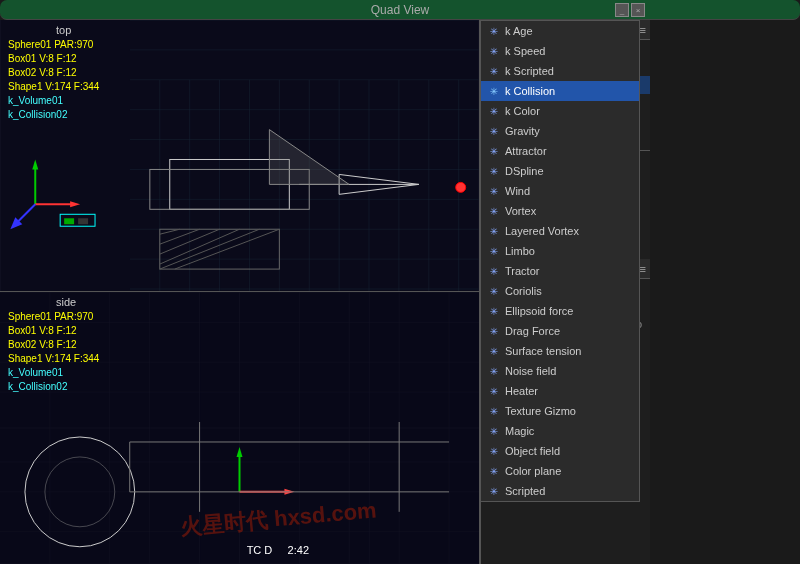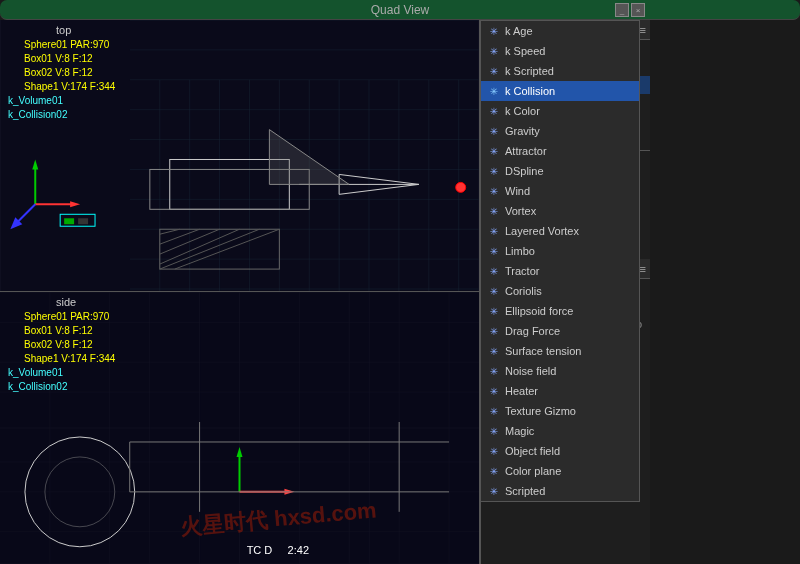--- a/index.html
+++ b/index.html
@@ -78,21 +78,21 @@
       position: absolute;
       top: 18px;
       left: 8px;
       line-height: 14px;
     }
 
     .viewport-info span {
       display: block;
       font-size: 10px;
     }
-    .info-yellow { color: #ffff00; margin-left: 16px; }
+    .info-yellow { color: #ffff00; }
     .info-cyan { color: #44ffff; }
 
     
     .grid-canvas {
       position: absolute;
       top: 0; left: 0;
       width: 100%;
       height: 100%;
     }
 

